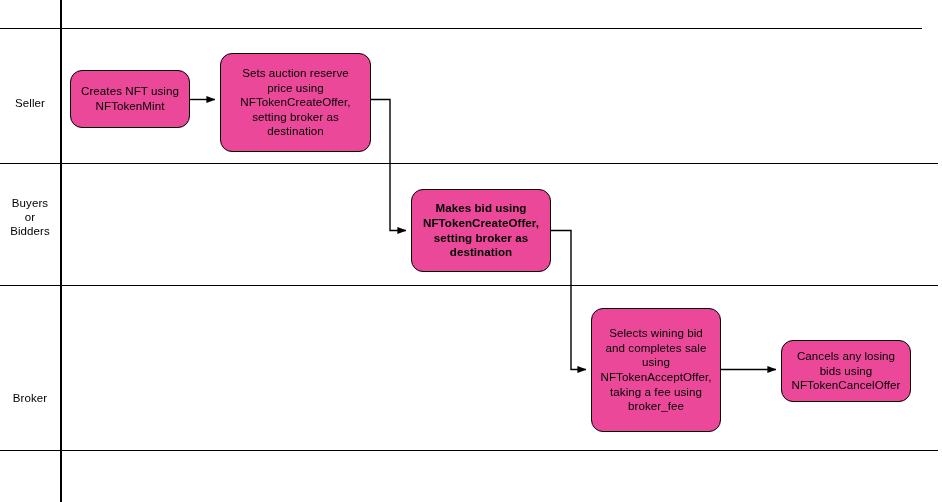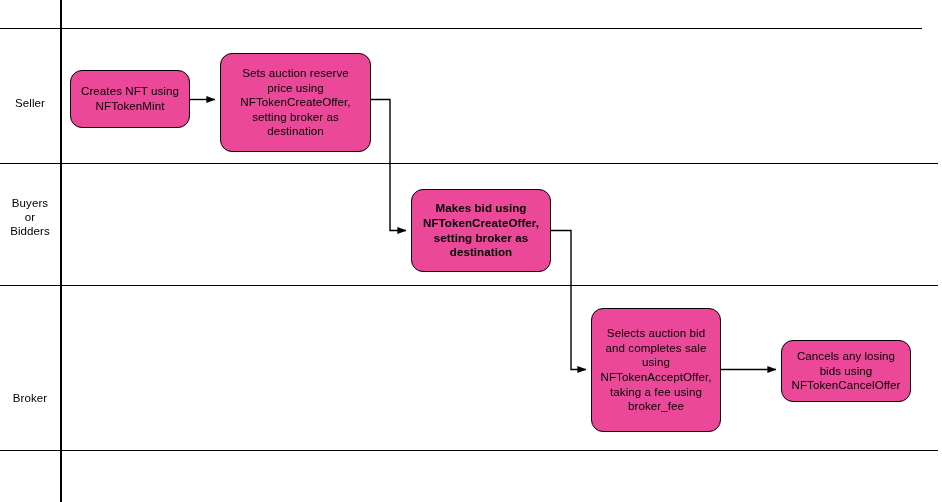--- a/index.html
+++ b/index.html
@@ -117,21 +117,21 @@
 price using
 NFTokenCreateOffer,
 setting broker as
 destination</div>
 
   <div class="node" style="left:411px; top:189px; width:140px; height:83px;font-weight:bold;">Makes bid using
 NFTokenCreateOffer,
 setting broker as
 destination</div>
 
-  <div class="node" style="left:591px; top:308px; width:130px; height:124px;">Selects auction bid
+  <div class="node" style="left:591px; top:308px; width:130px; height:124px;">Selects wining bid
 and completes sale
 using
 NFTokenAcceptOffer,
 taking a fee using
 broker_fee</div>
 
   <div class="node" style="left:781px; top:340px; width:130px; height:62px;">Cancels any losing
 bids using
 NFTokenCancelOffer</div>
 

